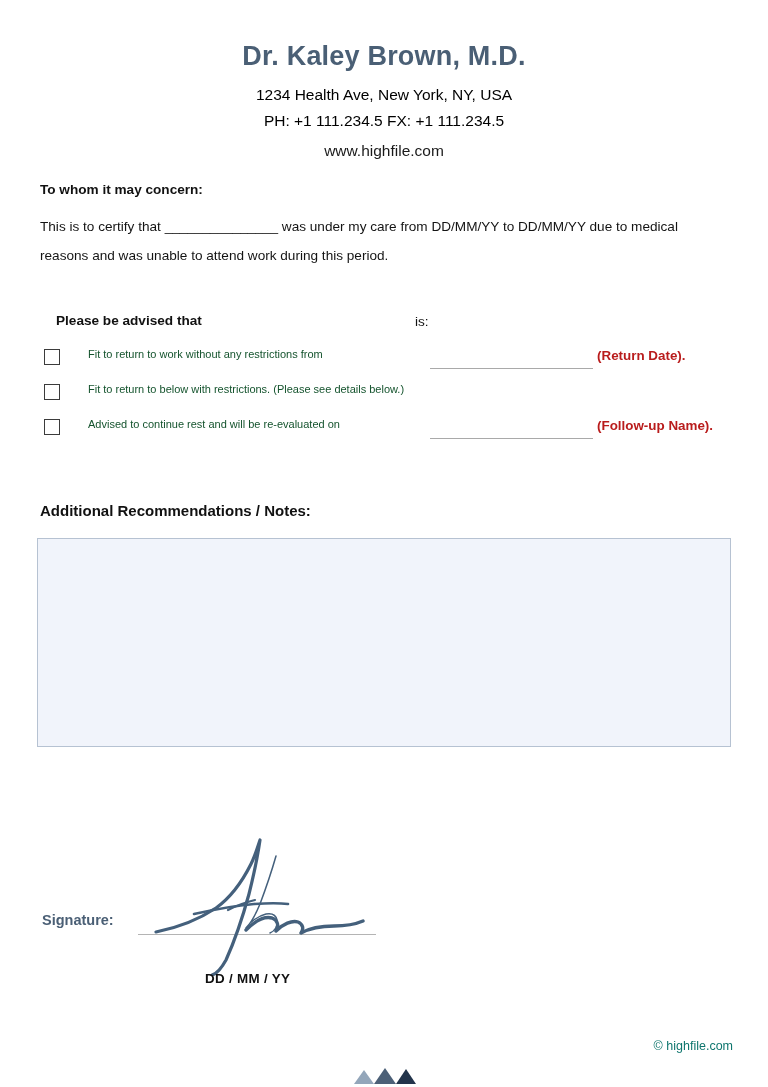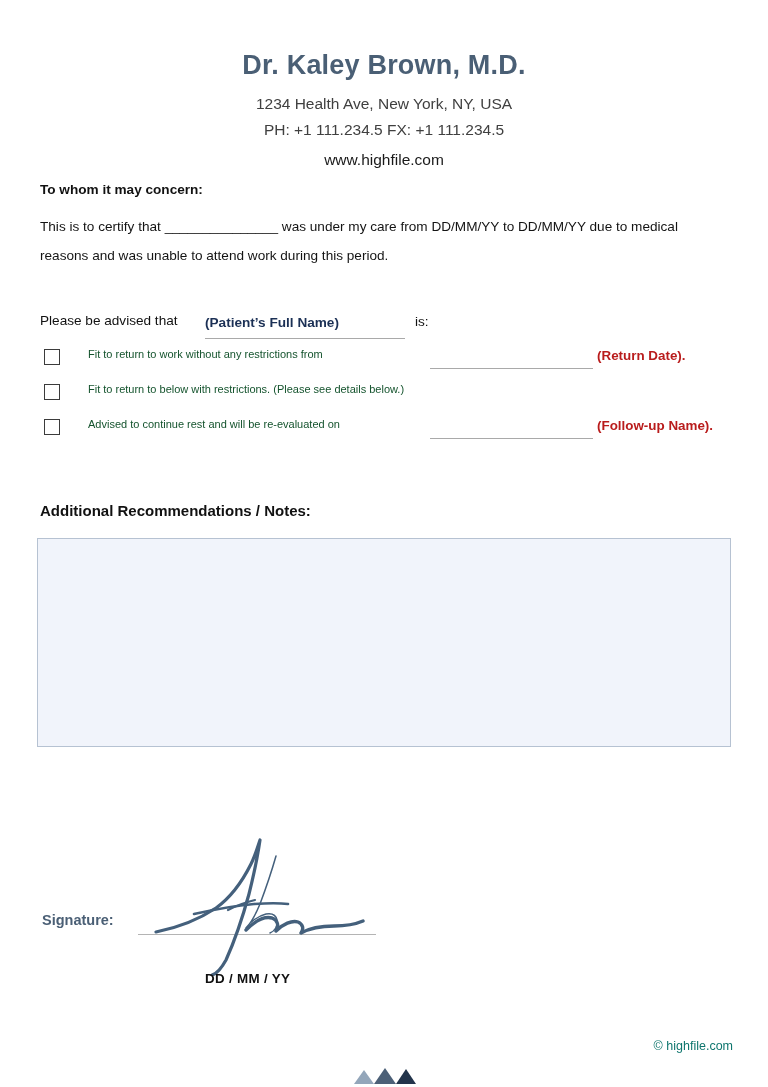--- a/index.html
+++ b/index.html
@@ -31,25 +31,25 @@
     top: 40px;
     width: 768px;
     text-align: center;
   }
   .doc-title {
     font-size: 27px;
     font-weight: bold;
     color: #4a5f75;
     letter-spacing: 0.2px;
     line-height: 1.2;
-    margin: 9px 0 10px 0;
+    margin: 0 0 10px 0;
   }
   .addr-line {
     font-size: 15.5px;
-    color: #404040;
+    color: #000000;
     line-height: 1.62;
     margin: 0;
   }
   .addr-line b { font-weight: normal; }
   .web-line {
     font-size: 15.5px;
     color: #1a1a1a;
     margin-top: 9px;
   }
 
@@ -75,24 +75,24 @@
   
   .advise-row {
     position: absolute;
     left: 40px;
     top: 313px;
     width: 690px;
     height: 24px;
   }
   .advise-label {
     position: absolute;
-    left: 0;
+    left: 16px;
     top: 0;
     font-size: 13.6px;
-    font-weight: normal;
+    font-weight: bold;
     color: #111111;
   }
   .patient-field {
     position: absolute;
     left: 165px;
     top: 0;
     width: 200px;
     height: 26px;
     border-bottom: 1px solid #a9a9a9;
   }
@@ -237,23 +237,20 @@
     <div class="addr-line">1234 Health Ave, New York, NY, USA</div>
     <div class="addr-line"><b>PH:</b><span> +1 111.234.5 </span><b>FX:</b><span> +1 111.234.5</span></div>
     <div class="web-line">www.highfile.com</div>
   </div>
 
   <div class="salutation">To whom it may concern:</div>
   <div class="certify-block">This is to certify that _______________ was under my care from DD/MM/YY to DD/MM/YY due to medical reasons and was unable to attend work during this period.</div>
 
   <div class="advise-row">
     <span class="advise-label">Please be advised that</span>
-    <div class="patient-field">
-      <span>(Patient’s Full Name)</span>
-    </div>
     <span class="advise-is">is:</span>
   </div>
 
   <div class="option o1">
     <div class="checkbox"></div>
     <span class="option-text">Fit to return to work without any restrictions from</span>
     <div class="date-blank d1"></div>
     <span class="date-tag t1">(Return Date).</span>
   </div>
 

